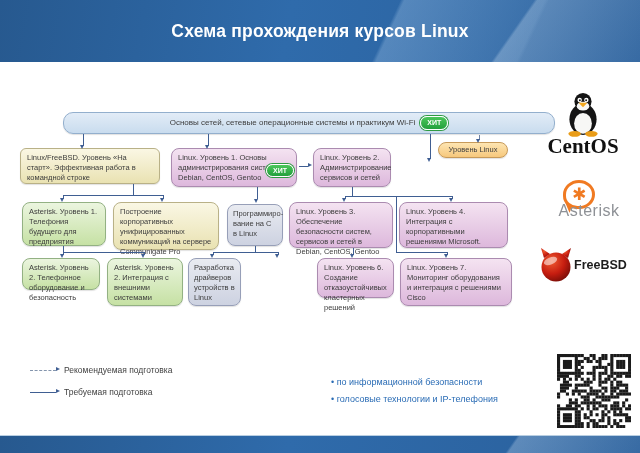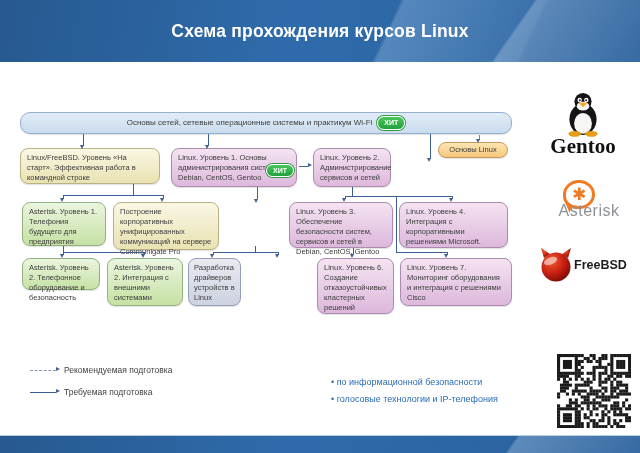--- a/index.html
+++ b/index.html
@@ -14,44 +14,44 @@
            background:linear-gradient(115deg,rgba(255,255,255,0) 35%,rgba(160,195,230,.35) 36%,rgba(120,165,210,.18) 70%,rgba(255,255,255,0) 71%);}
   .swoosh2{position:absolute;right:0;top:0;width:45%;height:100%;
            background:linear-gradient(125deg,rgba(255,255,255,0) 55%,rgba(210,228,245,.30) 56%,rgba(210,228,245,.08) 100%);}
   #page-title{position:absolute;left:0;top:21px;width:100%;text-align:center;color:#ffffff;
               font-size:17.5px;font-weight:bold;letter-spacing:.2px;}
 
   
   .bx{position:absolute;box-sizing:border-box;border:1px solid;border-radius:8px;
       padding:4px 6px;font-size:7.5px;line-height:1.32;color:#3c3c3c;
       box-shadow:0 1px 1px rgba(0,0,0,.12);}
-  .c-blue  {background:linear-gradient(#e2ecf7,#c9dcee);border-color:#93afcd;}
+  .c-blue  {background:linear-gradient(#e2ecf7,#c9dcee);border-color:#93afcd;margin-left:43px;}
   .c-yellow{background:linear-gradient(#faf7e4,#e9e2b2);border-color:#b9b187;}
   .c-pink  {background:linear-gradient(#f4e3f1,#ddb8dc);border-color:#ab8bb0;}
   .c-green {background:linear-gradient(#ebf5df,#c6e1a4);border-color:#93b183;}
   .c-orange{background:linear-gradient(#fde5b2,#f6c87d);border-color:#c79a5a;}
   .c-lav   {background:linear-gradient(#e9ebf1,#cdd2e1);border-color:#979fb8;}
 
   #bx-foundation{left:20px;top:112px;width:492px;height:22px;border-radius:10px;
                  display:flex;align-items:center;justify-content:center;gap:5px;font-size:8px;}
-  #bx-linux-start{left:20px;top:148px;width:140px;height:36px;}
+  #bx-linux-start{left:20px;top:148px;width:140px;height:36px;border-radius:6px;}
   #bx-linux-l1{left:171px;top:148px;width:126px;height:39px;}
   #bx-linux-l2{left:313px;top:148px;width:78px;height:39px;}
   #bx-linux-basics{left:438px;top:142px;width:70px;height:16px;display:flex;align-items:center;justify-content:center;padding:0;}
   #bx-55187b{left:410px;top:162px;width:98px;height:25px;}
   #bx-asterisk-l1{left:22px;top:202px;width:84px;height:44px;}
   #bx-communigate{left:113px;top:202px;width:106px;height:48px;}
   #bx-c-prog{left:227px;top:204px;width:56px;height:42px;padding:4px 5px;}
   #bx-linux-l3{left:289px;top:202px;width:104px;height:46px;}
   #bx-linux-l4{left:399px;top:202px;width:109px;height:46px;}
   #bx-asterisk-l2a{left:22px;top:258px;width:78px;height:32px;}
   #bx-asterisk-l2b{left:107px;top:258px;width:76px;height:48px;}
   #bx-drivers{left:188px;top:258px;width:53px;height:48px;padding:4px 5px;}
   #bx-linux-l5{left:246px;top:258px;width:64px;height:48px;}
-  #bx-linux-l6{left:317px;top:258px;width:77px;height:56px;}
+  #bx-linux-l6{left:317px;top:258px;width:77px;height:40px;}
   #bx-linux-l7{left:400px;top:258px;width:112px;height:48px;}
 
   .hit{display:inline-block;background:linear-gradient(#4cc65b,#23a03c);color:#fff;
        font-size:7px;font-weight:bold;padding:1px 6px;border-radius:7px;border:1px solid #ffffff;
        box-shadow:0 0 0 1px #2f9a43;line-height:1.3;}
   .hit-float{position:absolute;right:2px;top:15px;}
 
   
   .vl,.hl{position:absolute;background:#3f5e92;}
   .vl{width:1px;} .hl{height:1px;}
@@ -107,27 +107,28 @@
 
   <div id="bx-linux-start" class="bx c-yellow">Linux/FreeBSD. Уровень «На старт». Эффективная работа в командной строке</div>
 
   <div id="bx-linux-l1" class="bx c-pink">
     <span>Linux. Уровень 1. Основы администрирования систем Debian, CentOS, Gentoo</span>
     <span class="hit hit-float">ХИТ</span>
   </div>
 
   <div id="bx-linux-l2" class="bx c-pink">Linux. Уровень 2. Администрирование сервисов и сетей</div>
 
-  <div id="bx-linux-basics" class="bx c-orange">Основы Linux</div>
+  <div id="bx-linux-basics" class="bx c-orange">Уровень Linux</div>
 
 
   <div id="bx-asterisk-l1" class="bx c-green">Asterisk. Уровень 1. Телефония будущего для предприятия</div>
 
   <div id="bx-communigate" class="bx c-yellow">Построение корпоративных унифицированных коммуникаций на сервере Communigate Pro</div>
 
+  <div id="bx-c-prog" class="bx c-lav">Программиро-вание на C в Linux</div>
 
   <div id="bx-linux-l3" class="bx c-pink">Linux. Уровень 3. Обеспечение безопасности систем, сервисов и сетей в Debian, CentOS, Gentoo</div>
 
   <div id="bx-linux-l4" class="bx c-pink">Linux. Уровень 4. Интеграция с корпоративными решениями Microsoft.</div>
 
   <div id="bx-asterisk-l2a" class="bx c-green">Asterisk. Уровень 2. Телефонное оборудование и безопасность</div>
 
   <div id="bx-asterisk-l2b" class="bx c-green">Asterisk. Уровень 2. Интеграция с внешними системами</div>
 
   <div id="bx-drivers" class="bx c-lav">Разработка драйверов устройств в Linux</div>
@@ -207,21 +208,21 @@
       <ellipse cx="20" cy="31" rx="8.5" ry="10" fill="#f7f7f5"></ellipse>
       <ellipse cx="20" cy="14.5" rx="6" ry="4.2" fill="#f7f7f5"></ellipse>
       <circle cx="16.8" cy="8.6" r="2.1" fill="#ffffff"></circle>
         <circle cx="23.2" cy="8.6" r="2.1" fill="#ffffff"></circle>
       <circle cx="17" cy="8.8" r="0.9" fill="#141414"></circle>
         <circle cx="23" cy="8.8" r="0.9" fill="#141414"></circle>
       <polygon points="15.8,11.3 24.2,11.3 20,15.6" fill="#f2a71f"></polygon>
       <ellipse cx="12" cy="41" rx="6" ry="2.8" fill="#e99c17"></ellipse>
       <ellipse cx="28" cy="41" rx="6" ry="2.8" fill="#e99c17"></ellipse>
     </svg>
-    <div id="linux-wordmark">Gentoo</div>
+    <div id="linux-wordmark">CentOS</div>
 
     <div id="asterisk-bubble">
       <div class="tail"></div>
       <div class="star">✱</div>
     </div>
     <div id="asterisk-wordmark">Asterisk</div>
 
     <svg width="38" height="38" viewBox="0 0 38 38" style="position:absolute;left:537px;top:246px">
       <defs>
         <radialGradient id="rg" cx="35%" cy="30%" r="80%">

